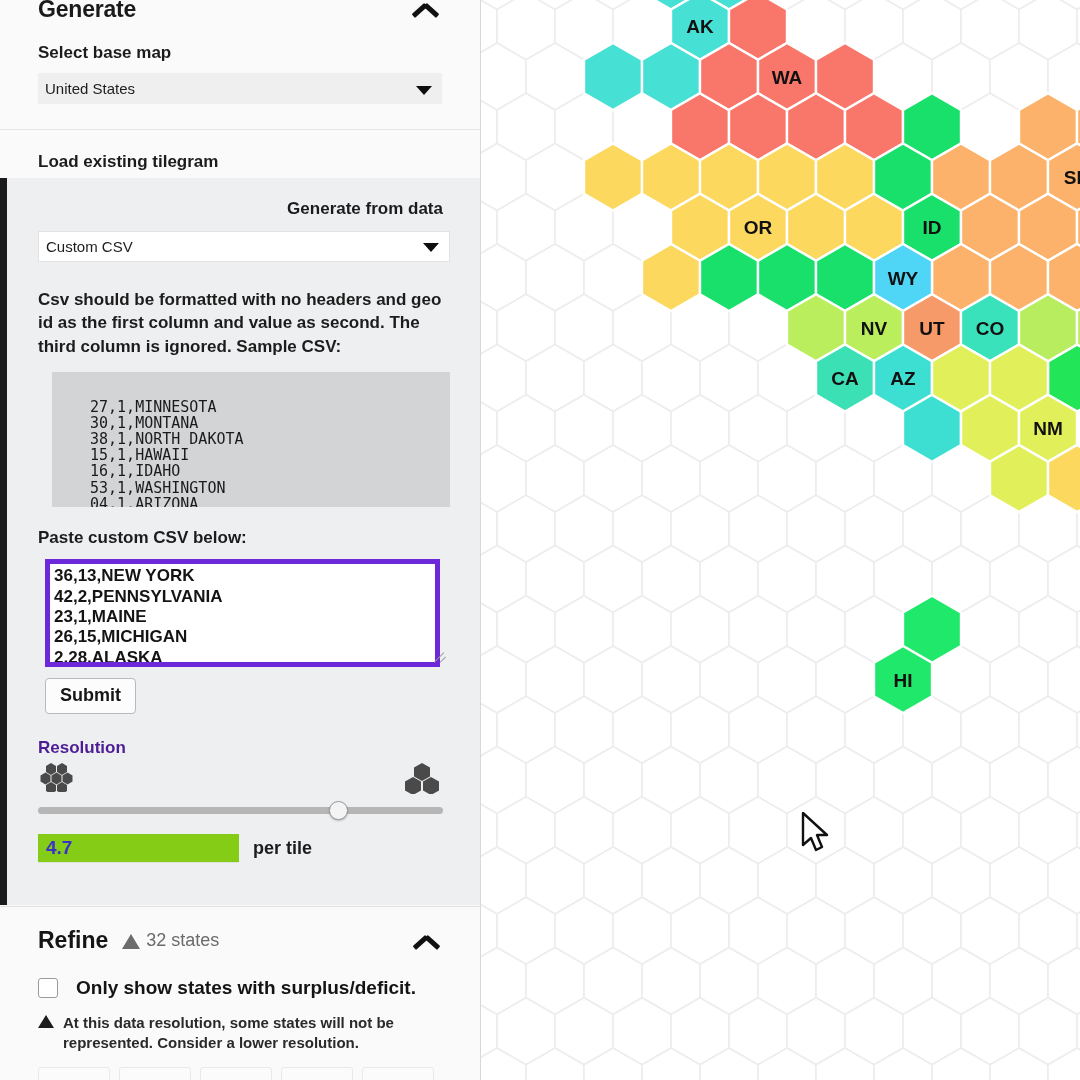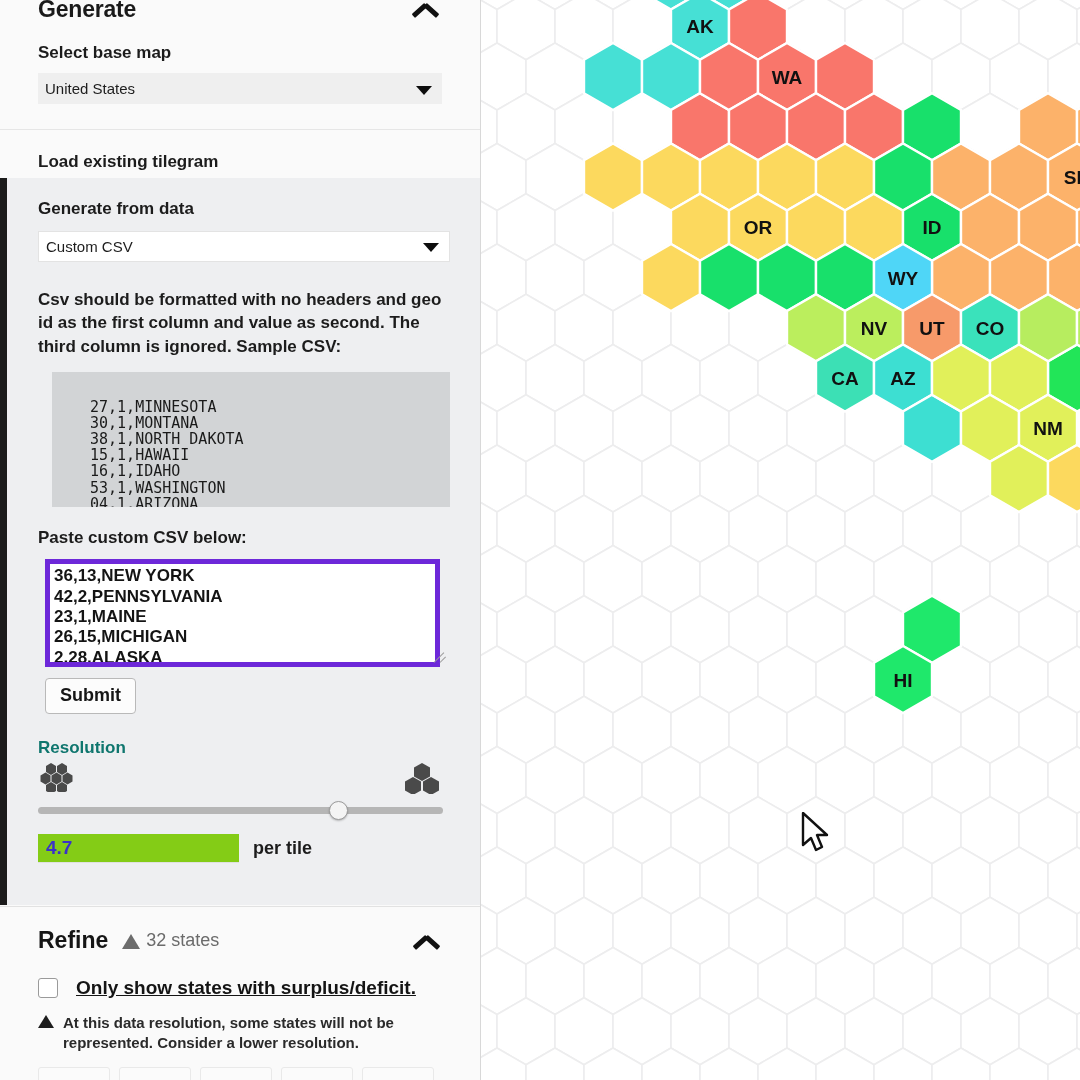--- a/index.html
+++ b/index.html
@@ -127,21 +127,21 @@
     border: 1px solid #b9b9b9;
     border-radius: 4px;
     padding: 6px 14px 7px 14px;
     font-size: 18px; font-weight: bold; color: #161616;
     font-family: "Liberation Sans", sans-serif;
     cursor: pointer;
   }
 
   
   .res-label {
-    font-size: 17px; font-weight: bold; color: #0f766e;
+    font-size: 17px; font-weight: bold; color: #4c1d95;
     padding: 0 18px; margin-top: 24px;
   }
   .res-icons {
     position: relative; height: 32px; margin: 4px 38px 0 38px;
   }
   .hexcluster { position: absolute; top: 0; }
   .hexcluster.left { left: 2px; }
   .hexcluster.right { right: 2px; }
 
   .slider-wrap { position: relative; margin: 4px 38px 0 38px; height: 24px; }
@@ -193,21 +193,21 @@
     border-bottom-color: #1d1d1d; margin: 0 5px 0 0; top: 2px;
   }
   .states-count { font-size: 18px; color: #6b6b6b; }
   .refine-head .chevron-up { margin-left: auto; }
 
   .check-row { display: flex; align-items: center; padding: 0 38px; margin-top: 23px; }
   .checkbox {
     width: 20px; height: 20px; background: #fff;
     border: 1.5px solid #9a9a9a; border-radius: 3px; flex: 0 0 auto;
   }
-  .check-label { font-size: 19px; font-weight: bold; color: #141414; margin-left: 18px; text-decoration: underline; }
+  .check-label { font-size: 19px; font-weight: bold; color: #141414; margin-left: 18px; }
 
   .warn-note {
     display: flex; padding: 0 38px 0 38px; margin-top: 14px;
     font-size: 15px; font-weight: bold; color: #2a2a2a; line-height: 1.33;
   }
   .warn-note .txt { margin-left: 4px; }
 
   .swatch-row { display: flex; gap: 9px; padding: 0 38px; margin-top: 14px; }
   .swatch {
     width: 72px; height: 30px; background: #fbfbfb;
@@ -247,21 +247,21 @@
         <span class="caret-down"></span>
       </div>
 
       <div class="divider" style="margin-top:25px;"></div>
 
       <div class="label" style="margin-top:21px;">Load existing tilegram</div>
     </div>
 
     <div id="data-panel">
 
-      <div class="help-text" style="font-size:17px;margin-top:19px;">Generate from data</div>
+      <div class="help-text" style="font-size:17px;margin-top:19px;text-align:right;">Generate from data</div>
 
       <div class="select white" style="margin:10px 31px 0 31px;">
         <span>Custom CSV</span>
         <span class="caret-down"></span>
       </div>
 
       <div class="help-text" style="margin-top:26px;">Csv should be formatted with no headers and geo id as the first column and value as second. The third column is ignored. Sample CSV:</div>
 
       <div class="csv-sample">
         <pre>27,1,MINNESOTA

